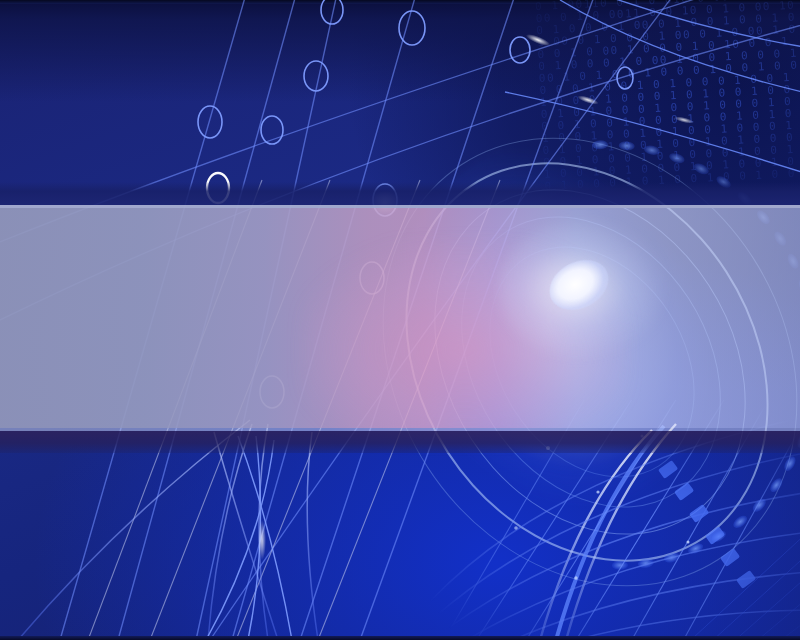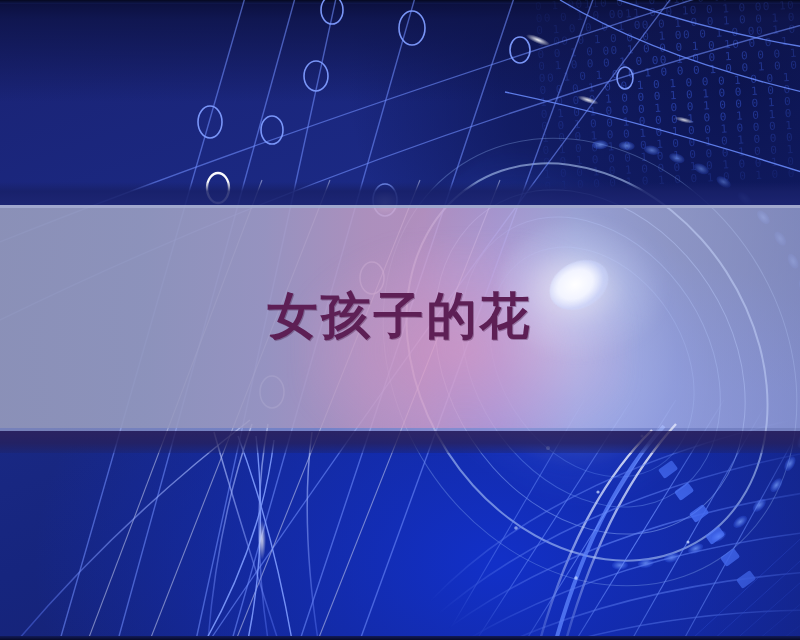--- a/index.html
+++ b/index.html
@@ -385,16 +385,15 @@
   <div class="band-top-line"></div>
   <div class="band"></div>
   <div class="band-pinkglow"></div>
 
   <div class="disc-core-halo"></div>
   <div class="disc-core"></div>
 
   <div class="band-bottom-line"></div>
   <div class="band-bottom-dark"></div>
 
-  <div class="title">女孩子的花</div>
 
   <div class="hairline-bottom"></div>
 </div>
 
 </body></html>

